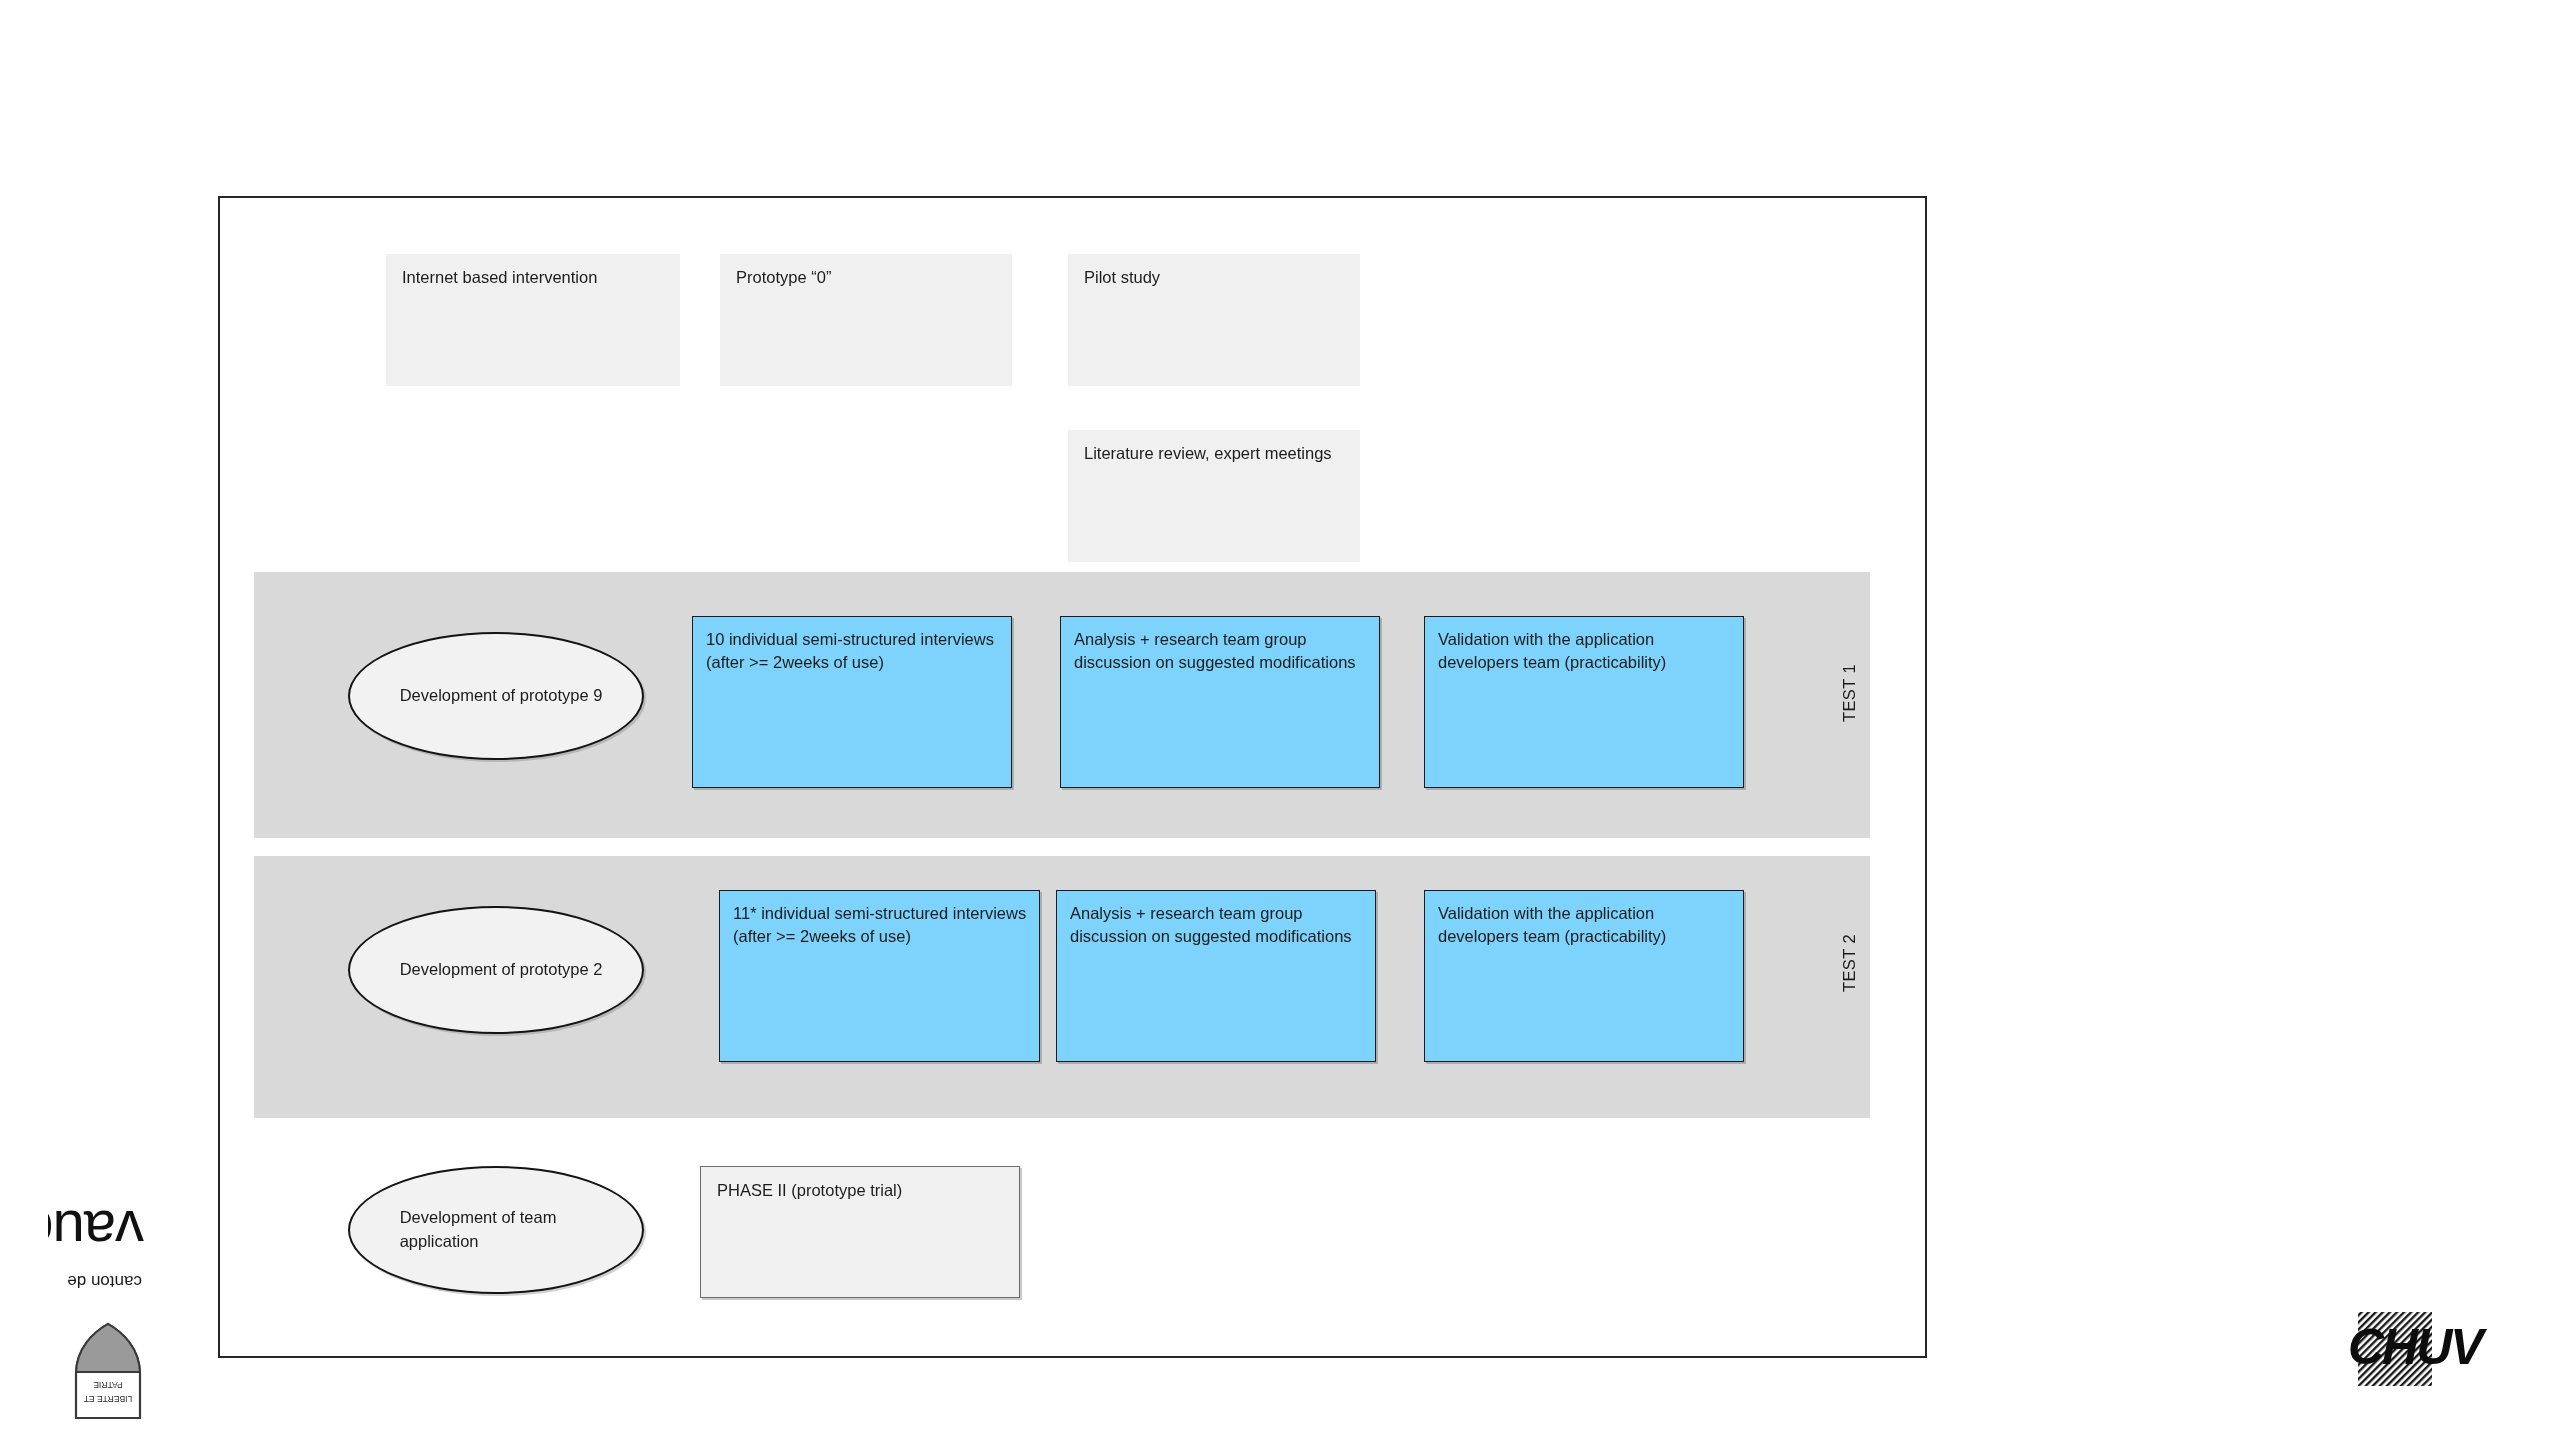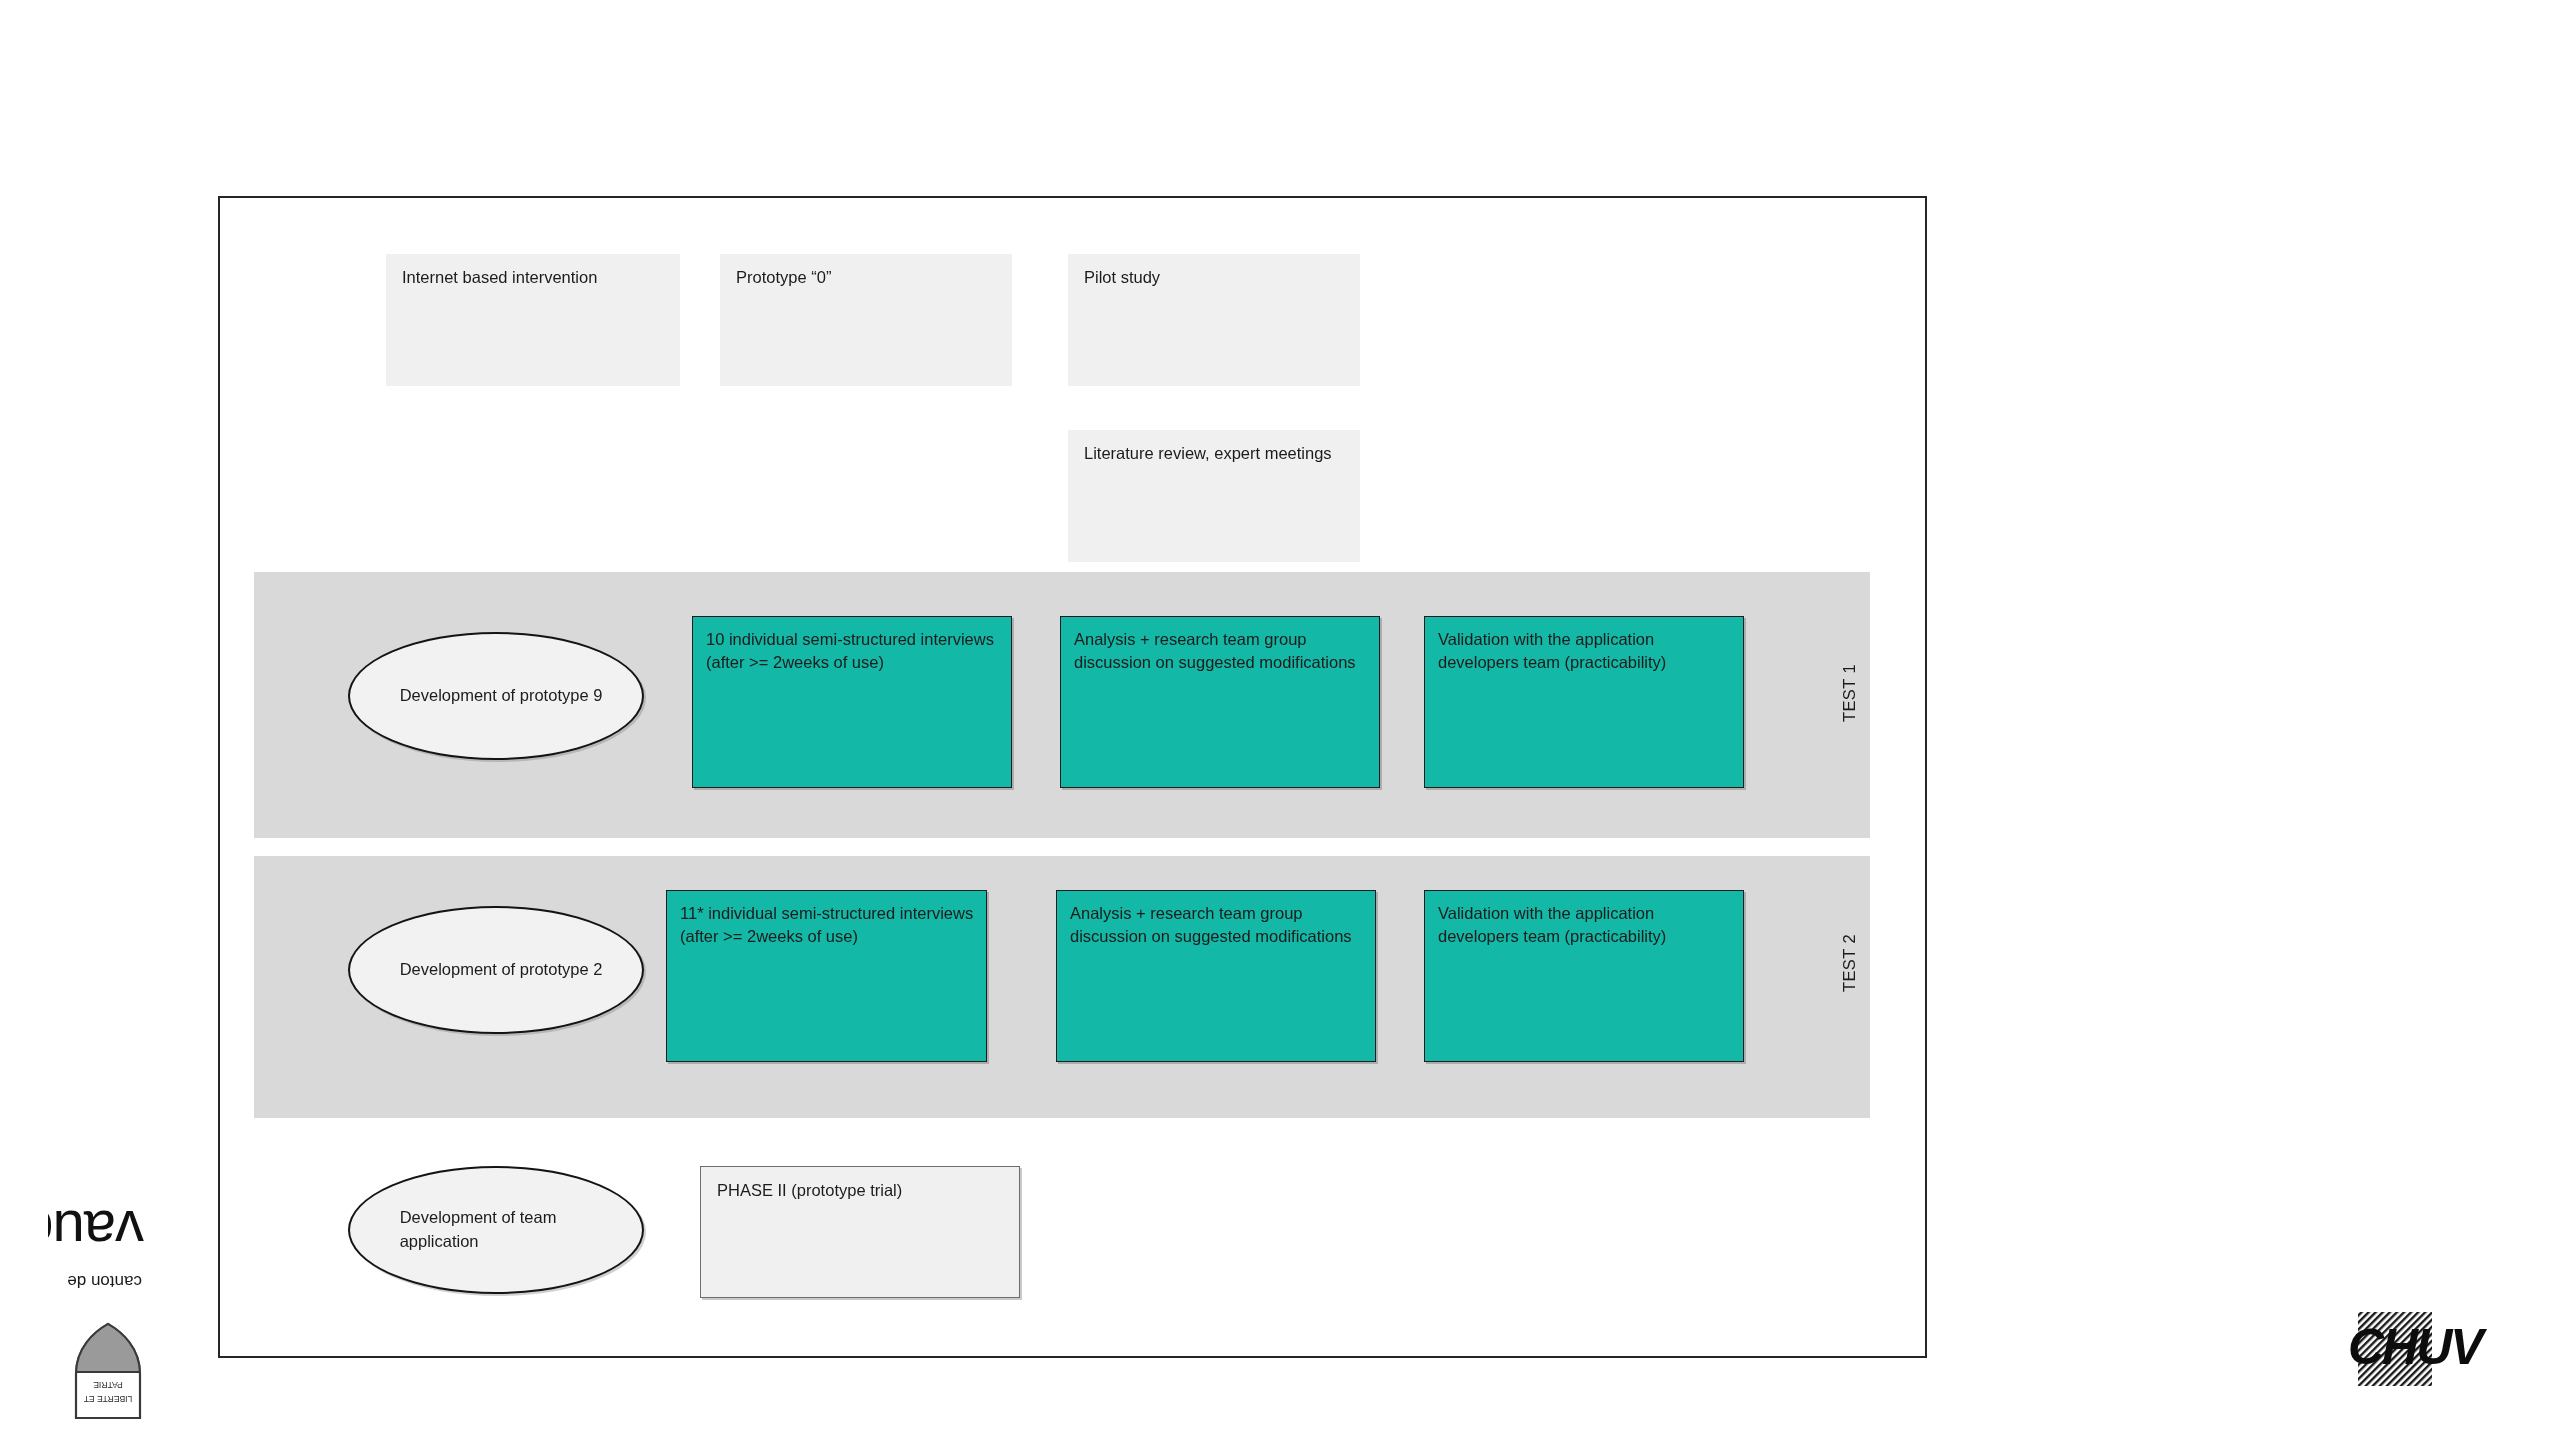--- a/index.html
+++ b/index.html
@@ -22,21 +22,21 @@
 
   .flat-box{
     background:#f0f0f0;border:none;margin-left:8px;
   }
   .flat-box .node-label{
     position:absolute;left:16px;top:12px;right:10px;
     font-size:16.5px;line-height:1.35;color:#1c1c1c;
   }
 
   .outlined-box{
-    background:#14b8a6;border:1.6px solid #1c1c1c;
+    background:#7dd3fc;border:1.6px solid #1c1c1c;
     box-shadow:2px 2px 0 rgba(120,120,120,.45);
     padding-left:16px;
   }
   .outlined-box .node-label{
     position:absolute;left:13px;top:11px;right:9px;
     font-size:16.5px;line-height:1.42;color:#1c1c1c;
   }
 
   .ellipse{
     background:#f2f2f2;border:2.2px solid #141414;border-radius:50%;
@@ -163,21 +163,21 @@
   <span class="node-label">Validation with the  application developers team (practicability)</span>
 </div>
 
 <div class="phase-band" style="left:254px;top:856px;width:1616px;height:262px;"></div>
 <span class="band-label" style="left:1840px;top:934px;">TEST 2</span>
 
 <div class="node ellipse" style="left:348px;top:906px;width:296px;height:128px;">
   <span class="node-label">Development of prototype 2</span>
 </div>
 
-<div class="node outlined-box" style="left:666px;top:890px;width:321px;height:172px;">
+<div class="node outlined-box" style="left:719px;top:890px;width:321px;height:172px;">
   <span class="node-label">11* individual semi-structured interviews (after &gt;= 2weeks of use)</span>
 </div>
 
 <div class="node outlined-box" style="left:1056px;top:890px;width:320px;height:172px;">
   <span class="node-label">Analysis + research team group discussion on suggested modifications</span>
 </div>
 
 <div class="node outlined-box" style="left:1424px;top:890px;width:320px;height:172px;">
   <span class="node-label">Validation with the  application developers team (practicability)</span>
 </div>

